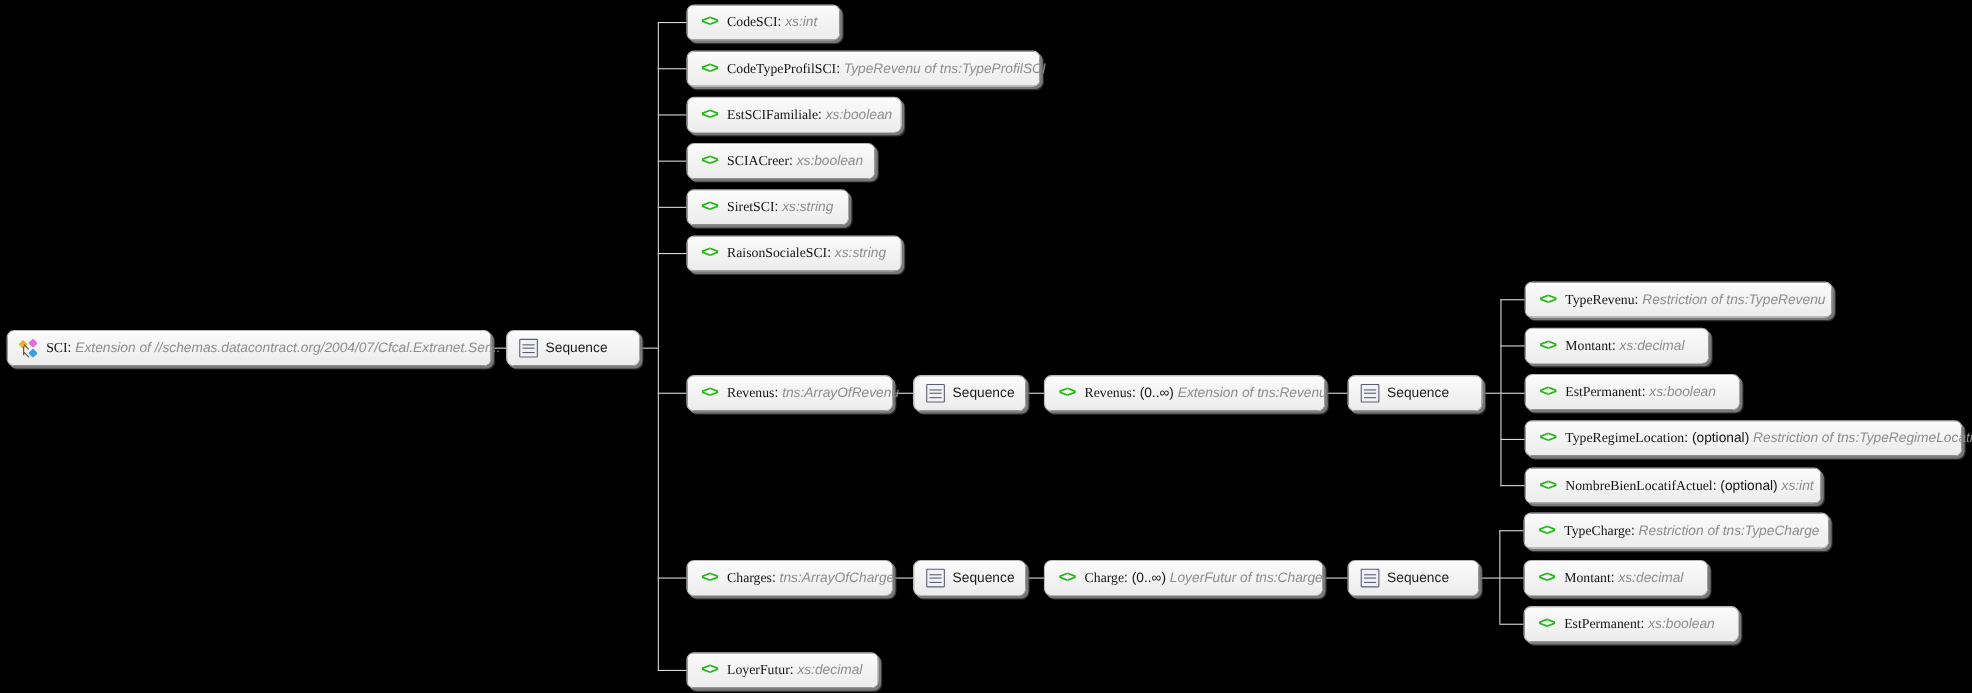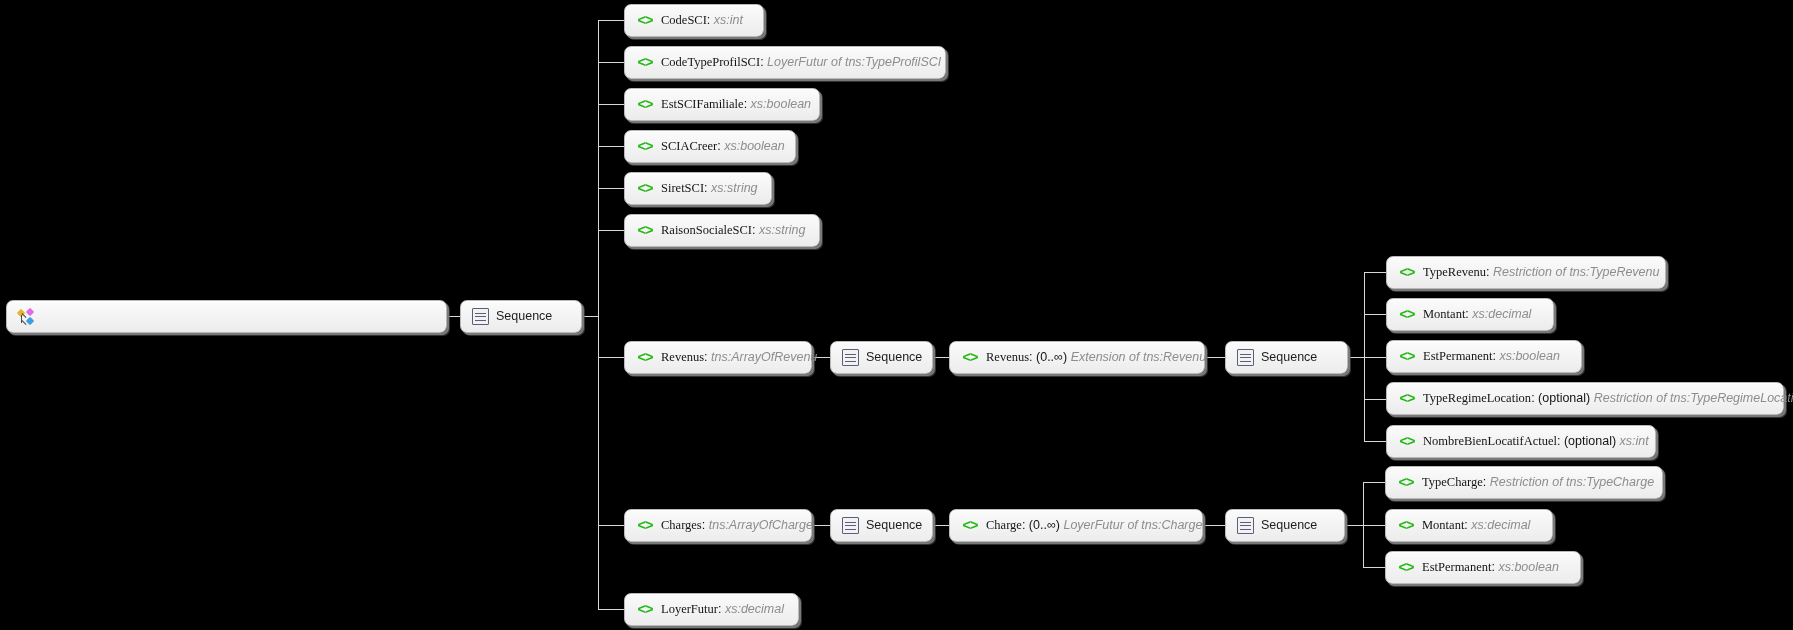--- a/index.html
+++ b/index.html
@@ -176,40 +176,44 @@
 
   <div class="node" style="left:6px; top:300px; width:441px;">
     <span class="glyph icon-complex">
       <i class="d1"></i>
         <i class="d2"></i>
         <i class="d3"></i>
       <i class="bar"></i>
         <i class="bar2"></i>
         <i class="bar3"></i>
     </span>
+    <span class="label">
+      <span class="nm">SCI</span><span class="sep">:</span>
+      <span class="ty">Extension of  //schemas.datacontract.org/2004/07/Cfcal.Extranet.Ser...</span>
+    </span>
   </div>
 
   <div class="node" style="left:460px; top:300px; width:122px;">
     <span class="glyph icon-sequence"></span>
     <span class="label nm">Sequence</span>
   </div>
 
   <div class="node" style="left:624px; top:4px; width:140px;">
     <span class="glyph icon-element">&lt;&gt;</span>
     <span class="label">
       <span class="nm">CodeSCI</span><span class="sep">:</span>
       <span class="ty">xs:int</span>
     </span>
   </div>
 
   <div class="node" style="left:624px; top:46px; width:322px;">
     <span class="glyph icon-element">&lt;&gt;</span>
     <span class="label">
       <span class="nm">CodeTypeProfilSCI</span><span class="sep">:</span>
-      <span class="ty">LoyerFutur of tns:TypeProfilSCI</span>
+      <span class="ty">TypeRevenu of tns:TypeProfilSCI</span>
     </span>
   </div>
 
   <div class="node" style="left:624px; top:88px; width:196px;">
     <span class="glyph icon-element">&lt;&gt;</span>
     <span class="label">
       <span class="nm">EstSCIFamiliale</span><span class="sep">:</span>
       <span class="ty">xs:boolean</span>
     </span>
   </div>

